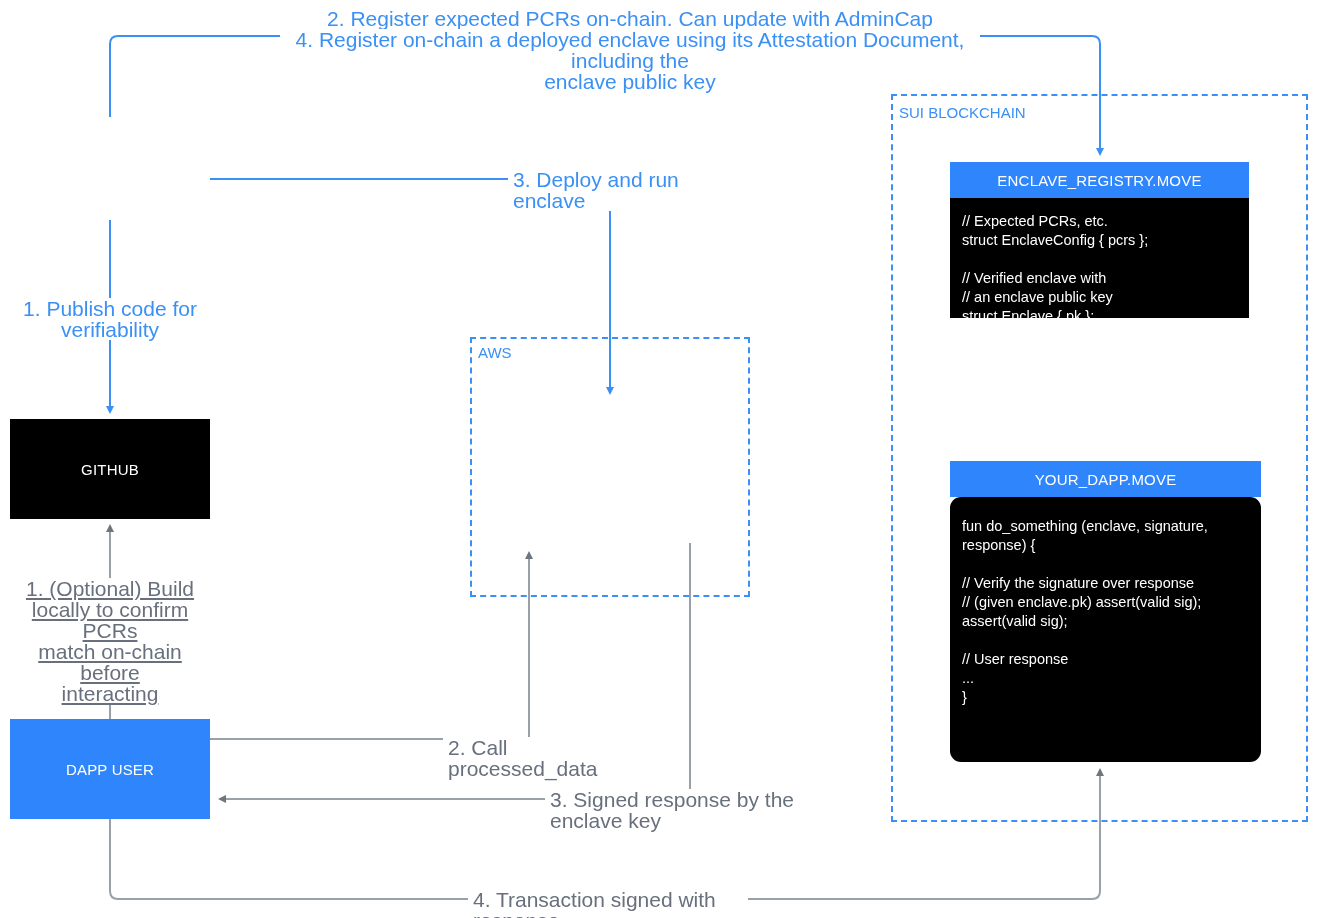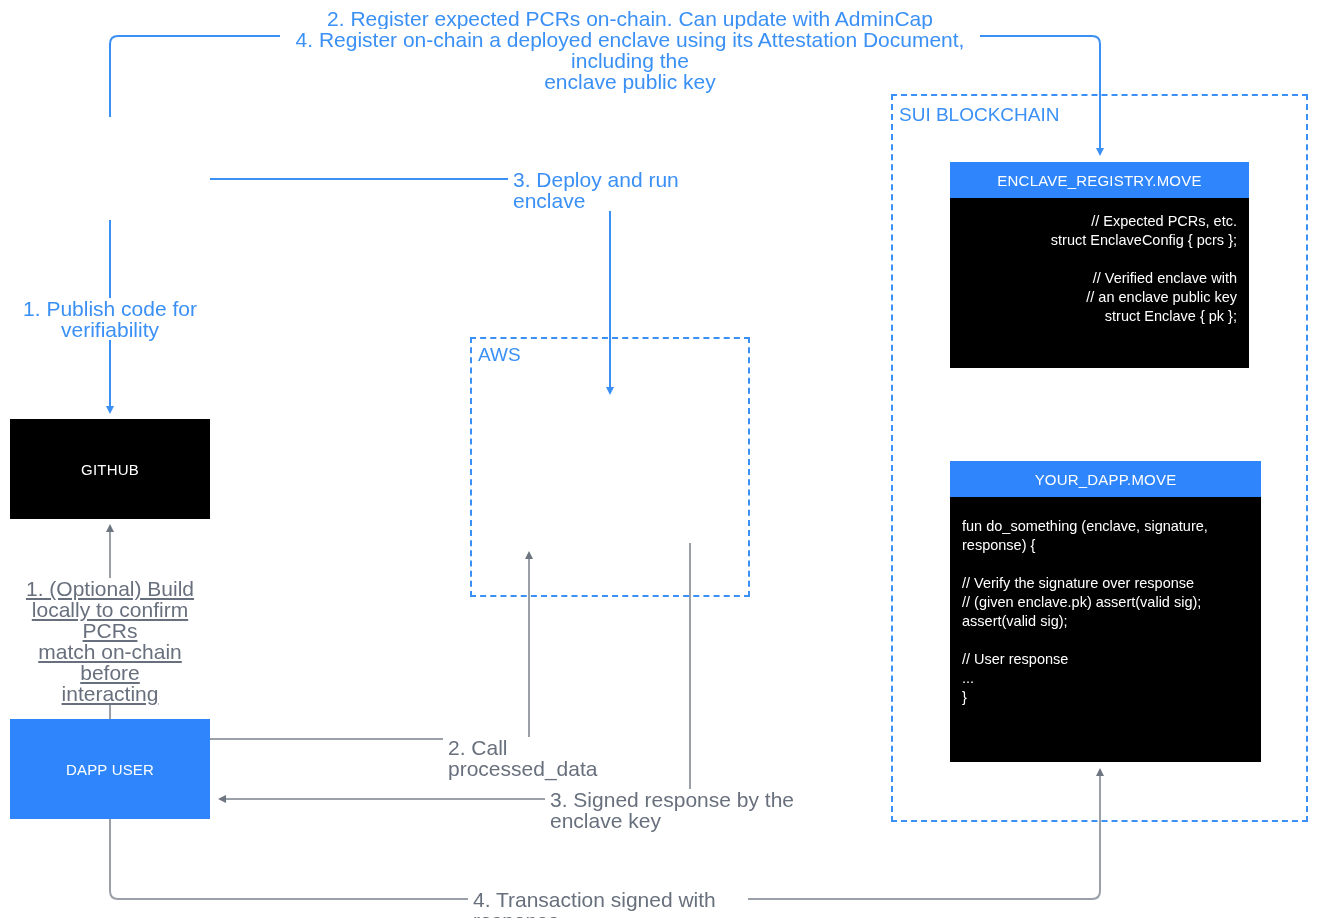--- a/index.html
+++ b/index.html
@@ -63,21 +63,21 @@
   }
   .group {
     position: absolute;
     border: 2px dashed #3a90f5;
     box-sizing: border-box;
     background: transparent;
   }
   .group-label {
     position: absolute;
     color: #3a90f5;
-    font-size: 19px;
+    font-size: 15px;
     background: #ffffff;
     padding: 0 4px 0 3px;
     white-space: nowrap;
   }
   .edge-label {
     position: absolute;
     font-size: 21px;
     line-height: 21px;
     background: #ffffff;
     padding: 0 5px;
@@ -130,31 +130,31 @@
     <span>GITHUB</span>
   </div>
 
   <div class="node solid-box blue-box" style="left:10px; top:719px; width:200px; height:100px;">
     <span>DAPP USER</span>
   </div>
 
 
   <div class="stack" style="left:950px; top:162px; width:299px;">
     <div class="stack-header" style="height:36px;">ENCLAVE_REGISTRY.MOVE</div>
-    <div class="stack-body" style="height:170px;text-align:right;">// Expected PCRs, etc.
+    <div class="stack-body" style="height:120px;">// Expected PCRs, etc.
 struct EnclaveConfig { pcrs };
 
 // Verified enclave with
 // an enclave public key
 struct Enclave { pk };</div>
   </div>
 
   <div class="stack" style="left:950px; top:461px; width:311px;">
     <div class="stack-header" style="height:36px;">YOUR_DAPP.MOVE</div>
-    <div class="stack-body" style="height:265px; padding-top:20px;">fun do_something (enclave, signature,
+    <div class="stack-body" style="height:265px; padding-top:20px;border-radius:11px;">fun do_something (enclave, signature,
 response) {
 
 // Verify the signature over response
 // (given enclave.pk) assert(valid sig);
 assert(valid sig);
 
 // User response
 ...
 }</div>
   </div>

